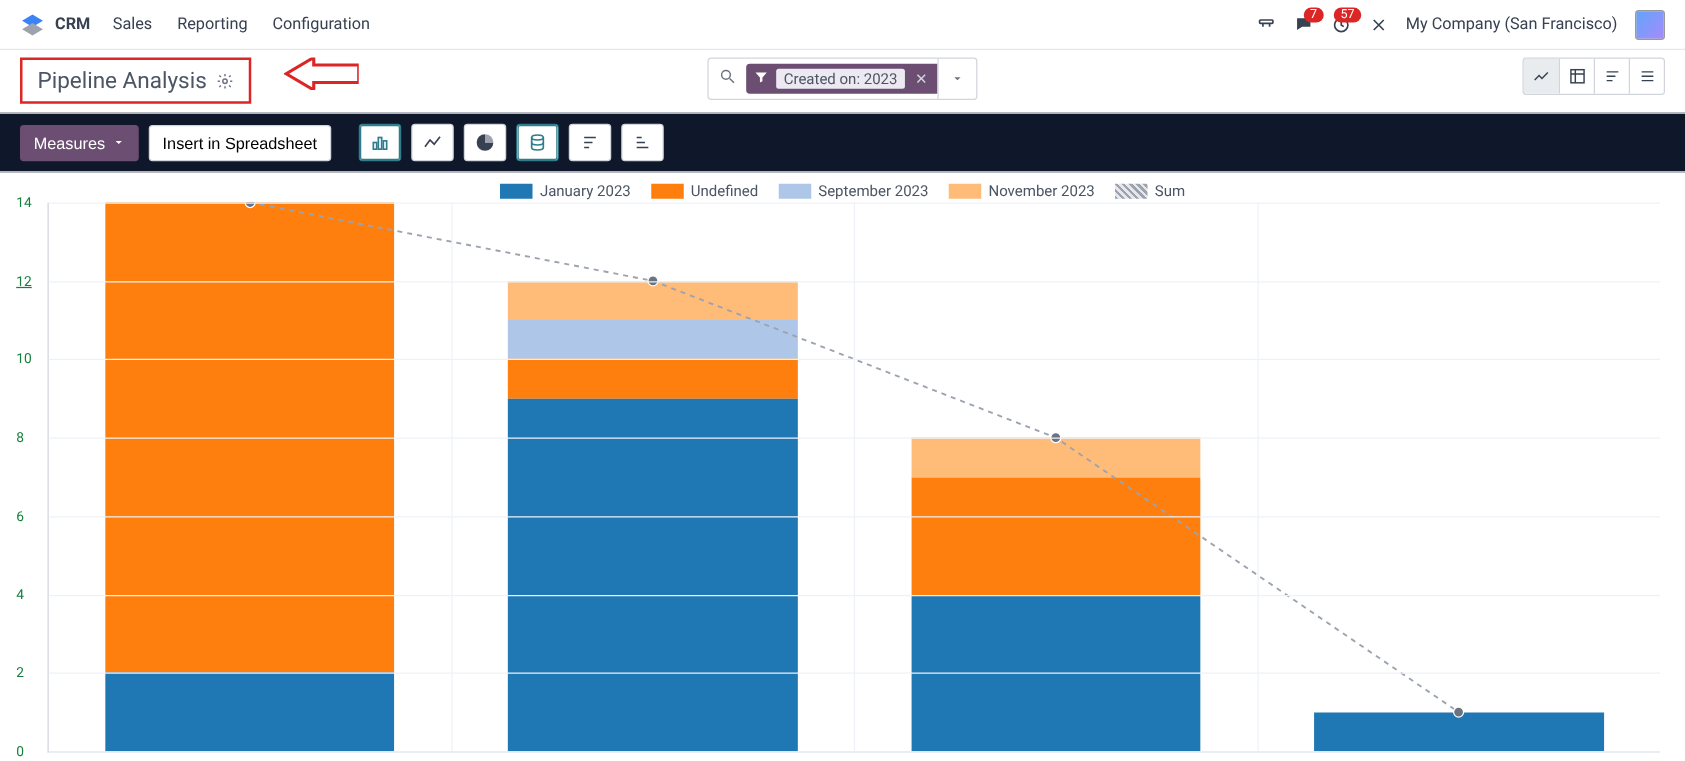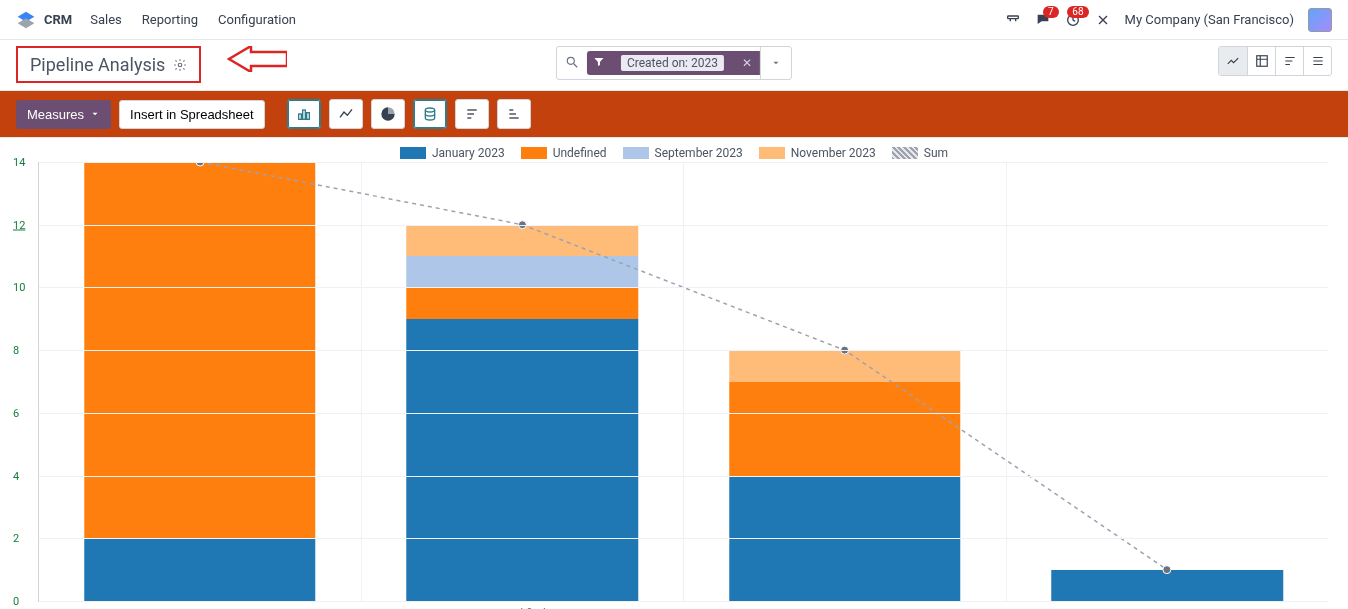--- a/index.html
+++ b/index.html
@@ -20,34 +20,34 @@
   
   .titlerow { display: flex; align-items: flex-start; padding: 6px 16px 6px 16px; position: relative; height: 50px; }
   .title-box { border: 2px solid #dc2626; padding: 6px 12px; display: inline-flex; align-items: center; gap: 8px; }
   .title-text { font-size: 18px; color: #4b5563; }
   .gear-icon { width:14px; height:14px; }
   .arrow-annotation { margin-left: 26px; }
 
   
   .search-wrap { position: absolute; left: 50%; transform: translateX(-50%); display: flex; align-items: center; border: 1px solid #d1d5db; border-radius: 3px; height: 34px; background:#fff; }
   .search-wrap .mag { padding: 0 8px; color:#6b7280; }
-  .filter-chip { display: inline-flex; align-items: center; background: #6b4e71; color: #fff; border-radius: 3px 0 0 3px; padding: 4px 6px; font-size: 12px; gap:16px; }
+  .filter-chip { display: inline-flex; align-items: center; background: #6b4e71; color: #fff; border-radius: 3px 0 0 3px; padding: 4px 6px; font-size: 12px; gap:6px; }
   .filter-chip .chip-text { background: #ede9f3; color:#4b5563; padding:1px 6px; border-radius:2px; }
   .filter-chip .chip-x { color: #d1d5db; cursor:pointer; padding:0 2px; }
   .search-input { border: none; outline: none; padding: 6px 10px; width: 230px; font-size: 14px; color:#6b7280; }
   .search-caret { border-left: 1px solid #d1d5db; padding: 0 10px; cursor:pointer; color:#6b7280; height:100%; display:flex; align-items:center; }
 
   
   .view-switch { position:absolute; right:16px; display:flex; border:1px solid #d1d5db; border-radius:3px; overflow:hidden; }
   .view-switch .vbtn { width:28px; height:28px; display:flex; align-items:center; justify-content:center; cursor:pointer; border-left:1px solid #d1d5db; }
   .view-switch .vbtn:first-child { border-left:none; }
   .view-switch .vbtn.active { background:#e9ecef; }
 
   
-  .toolbar { display:flex; align-items:center; gap:8px; padding: 8px 16px; background:#c2410c; border-top:1px solid #e5e7eb; border-bottom:1px solid #e5e7eb; }
+  .toolbar { display:flex; align-items:center; gap:8px; padding: 8px 16px; background:#0f172a; border-top:1px solid #e5e7eb; border-bottom:1px solid #e5e7eb; }
   .btn { border:1px solid #d1d5db; background:#fff; padding:6px 10px; border-radius:3px; cursor:pointer; display:inline-flex; align-items:center; gap:6px; font-size:13px; }
   .btn.primary { background:#6b4e71; color:#fff; border-color:#6b4e71; }
   .icon-btn { width:34px; height:30px; display:inline-flex; align-items:center; justify-content:center; border:1px solid #d1d5db; background:#fff; border-radius:3px; cursor:pointer; }
   .icon-btn.active { border-color:#2f7d8c; box-shadow: inset 0 0 0 1px #2f7d8c; }
 
   
   .chart-area { position:relative; padding: 4px 10px 0 10px; }
   .legend { display:flex; justify-content:center; gap:16px; font-size:12px; color:#4b5563; margin:4px 0 2px 0; }
   .legend-item { display:flex; align-items:center; gap:6px; }
   .swatch { width:26px; height:12px; display:inline-block; }
@@ -93,21 +93,21 @@
       <span class="icon-sm"><svg viewBox="0 0 24 24" fill="#374151">
             <path d="M4 4h16v10H10l-6 4V4z"></path>
           </svg></span>
       <span class="badge">7</span>
     </span>
     <span class="badge-wrap">
       <span class="icon-sm"><svg viewBox="0 0 24 24" fill="none" stroke="#374151" stroke-width="2">
             <circle cx="12" cy="12" r="8"></circle>
             <path d="M12 8v4l3 2"></path>
           </svg></span>
-      <span class="badge">68</span>
+      <span class="badge">57</span>
     </span>
     <span class="icon-sm"><svg viewBox="0 0 24 24" fill="none" stroke="#374151" stroke-width="2">
           <path d="M6 18L18 6M6 6l12 12"></path>
         </svg></span>
     <span>My Company (San Francisco)</span>
     <span class="avatar"></span>
   </div>
 </div>
 
 <div class="titlerow">

